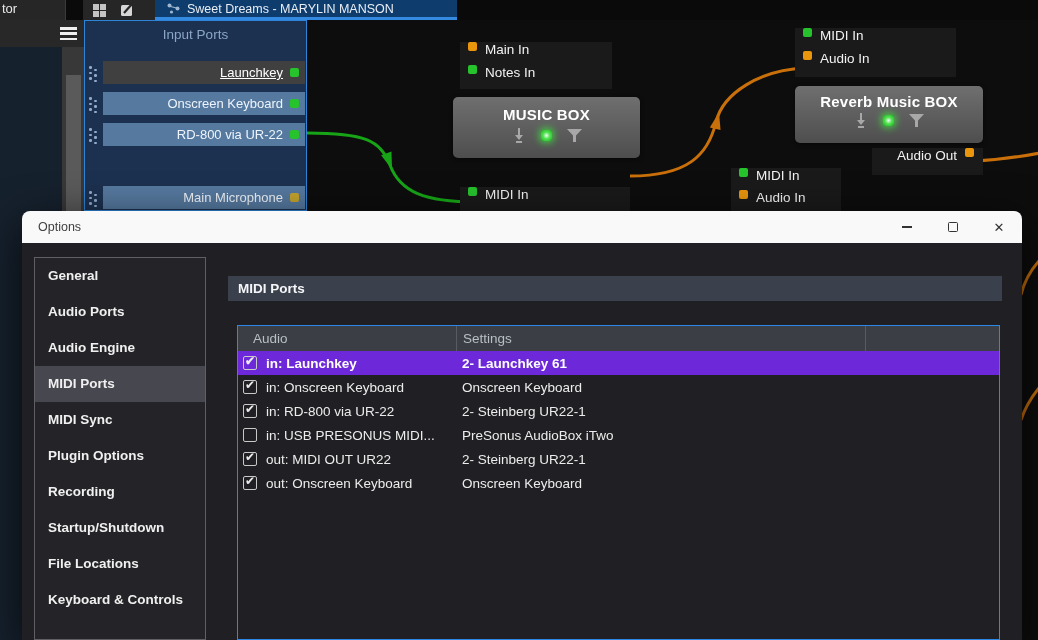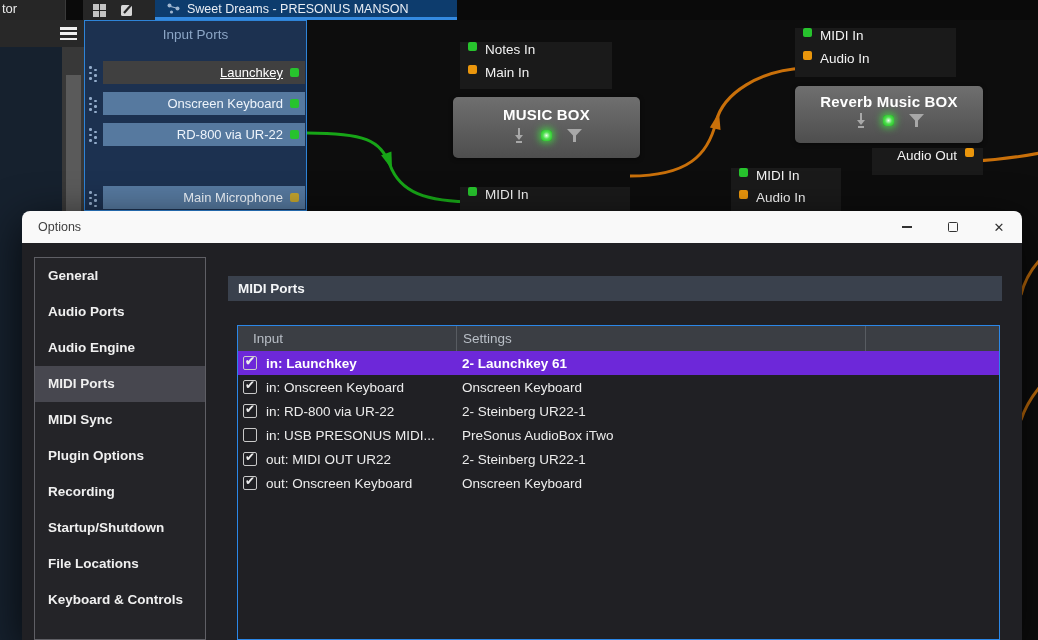--- a/index.html
+++ b/index.html
@@ -82,26 +82,26 @@
     <polygon points="-8,-5.5 9,0 -8,5.5" transform="translate(389,161) rotate(70)" fill="#17a517"></polygon>
     <path d="M630,176 C688,176 708,155 716,122 C723,93 760,70 805,68" fill="none" stroke="#c9700a" stroke-width="3"></path>
     <polygon points="-8,-5.5 9,0 -8,5.5" transform="translate(717,121) rotate(-77)" fill="#c9700a"></polygon>
     <path d="M974,161 C998,160 1018,157 1040,153" fill="none" stroke="#c9700a" stroke-width="3"></path>
     <path d="M1048,252 C1033,265 1025,278 1021,295" fill="none" stroke="#c9700a" stroke-width="3"></path>
     <path d="M1048,378 C1034,392 1026,405 1021,420" fill="none" stroke="#c9700a" stroke-width="3"></path>
   </svg>
 
   <div class="nodebox" style="left:460px; top:42px; width:152px; height:47px;">
     <div class="port-row">
-        <span class="sq green"></span>
-        <span>Notes In</span>
-      </div>
-    <div class="port-row">
         <span class="sq orange"></span>
         <span>Main In</span>
+      </div>
+    <div class="port-row">
+        <span class="sq green"></span>
+        <span>Notes In</span>
       </div>
   </div>
 
   <div class="node-body" style="left:453px; top:97px; width:187px; height:61px;">
     <div class="node-title">MUSIC BOX</div>
     <div class="node-icons">
       <svg width="14" height="15" viewBox="0 0 14 15">
           <line x1="7" y1="0" x2="7" y2="9" stroke="#a8a8a8" stroke-width="2"></line>
           <polygon points="3,7 11,7 7,12" fill="#a8a8a8"></polygon>
           <line x1="4" y1="14" x2="10" y2="14" stroke="#a8a8a8" stroke-width="2"></line>
@@ -179,21 +179,21 @@
           <line x1="4" y1="10" x2="12" y2="1" stroke="#262626" stroke-width="2.2"></line>
         </svg>
     </div>
     <div class="doc-tab">
       <svg width="13" height="11" viewBox="0 0 13 11">
           <circle cx="2.5" cy="2.5" r="2" fill="#9fb6d0"></circle>
           <circle cx="10.5" cy="5.5" r="2" fill="#9fb6d0"></circle>
           <circle cx="4.5" cy="9" r="1.6" fill="#9fb6d0"></circle>
           <line x1="3.5" y1="3.5" x2="9.5" y2="5" stroke="#9fb6d0" stroke-width="1.1"></line>
         </svg>
-      <span>Sweet Dreams - PRESONUS MANSON</span>
+      <span>Sweet Dreams - MARYLIN MANSON</span>
     </div>
   </div>
 
   <div class="second-bar">
     <div class="hamburger">
         <span></span>
         <span></span>
         <span></span>
       </div>
   </div>
@@ -285,21 +285,21 @@
         <div class="side-item">Recording</div>
         <div class="side-item">Startup/Shutdown</div>
         <div class="side-item">File Locations</div>
         <div class="side-item">Keyboard &amp; Controls</div>
       </div>
 
       <div class="section-hdr">MIDI Ports</div>
 
       <div class="midi-table">
         <div class="t-head">
-          <div class="c1">Input</div>
+          <div class="c1">Audio</div>
           <div class="c2">Settings</div>
           <div class="c3"></div>
         </div>
 
         <div class="t-row selected">
           <div class="c1">
               <span class="cbx checked"></span>
               <span class="ellip">in: Launchkey</span>
             </div>
           <div class="c2">2- Launchkey 61</div>

